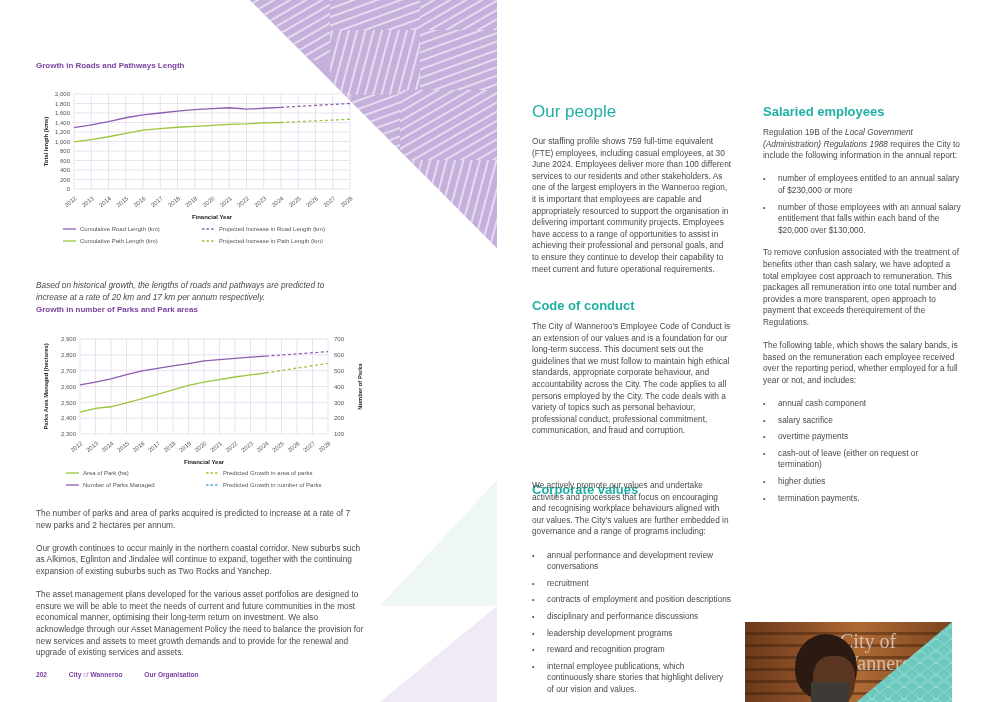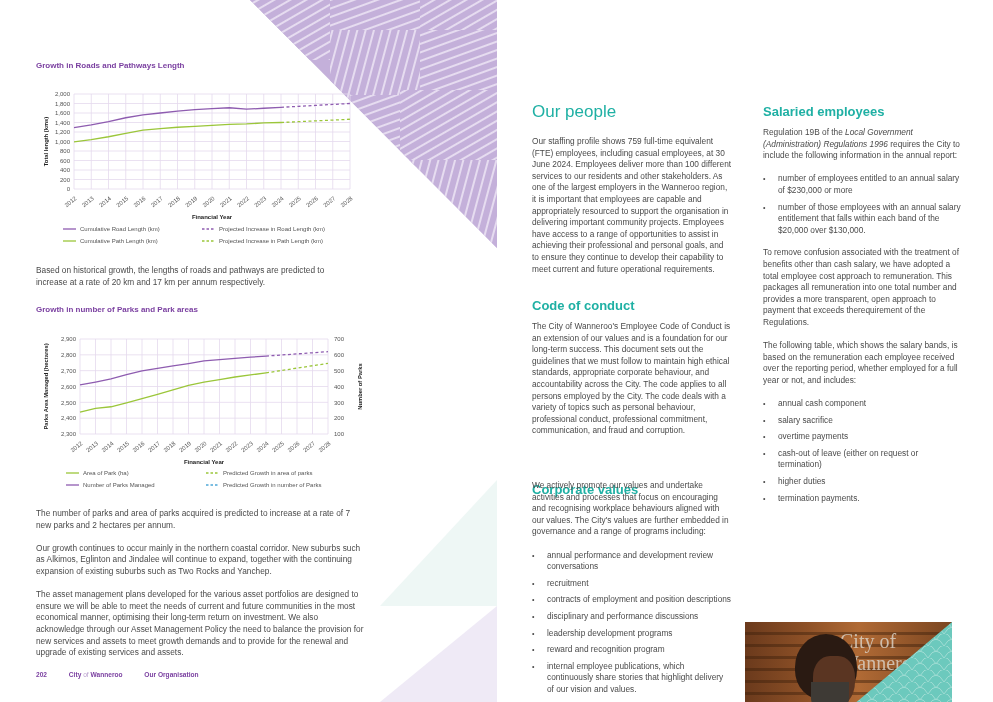--- a/index.html
+++ b/index.html
@@ -147,21 +147,21 @@
       <line x1="33" x2="46" y1="144" y2="144" stroke="#8e5cb0" stroke-width="1.3"></line>
       <text x="50" y="146.2" font-size="6" fill="#555" font-family="&quot;Liberation Sans&quot;, sans-serif">Cumulative Road Length (km)</text>
       <line x1="172" x2="185" y1="144" y2="144" stroke="#8e5cb0" stroke-width="1.3" stroke-dasharray="2.5,2"></line>
       <text x="189" y="146.2" font-size="6" fill="#555" font-family="&quot;Liberation Sans&quot;, sans-serif">Projected Increase in Road Length (km)</text>
       <line x1="33" x2="46" y1="156" y2="156" stroke="#9bc63a" stroke-width="1.3"></line>
       <text x="50" y="158.2" font-size="6" fill="#555" font-family="&quot;Liberation Sans&quot;, sans-serif">Cumulative Path Length (km)</text>
       <line x1="172" x2="185" y1="156" y2="156" stroke="#9bc63a" stroke-width="1.3" stroke-dasharray="2.5,2"></line>
       <text x="189" y="158.2" font-size="6" fill="#555" font-family="&quot;Liberation Sans&quot;, sans-serif">Projected Increase in Path Length (km)</text>
     </svg>
 
-  <div class="body-text" style="left:36px;top:265px;width:315px;">Based on historical growth, the lengths of roads and pathways are predicted to increase at a rate of 20 km and 17 km per annum respectively.</div>
+  <div class="body-text" style="left:36px;top:280px;width:315px;font-style:italic;">Based on historical growth, the lengths of roads and pathways are predicted to increase at a rate of 20 km and 17 km per annum respectively.</div>
 
   <div class="h-purple" style="left:36px;top:305px;">Growth in number of Parks and Park areas</div>
   <svg class="chart-svg" id="chart2" style="left:30px;top:330px;" width="340" height="165">
       <line x1="50" x2="50" y1="9" y2="104" stroke="#e4d9ee" stroke-width="0.8"></line>
       <line x1="65.5" x2="65.5" y1="9" y2="104" stroke="#e4d9ee" stroke-width="0.8"></line>
       <line x1="81" x2="81" y1="9" y2="104" stroke="#e4d9ee" stroke-width="0.8"></line>
       <line x1="96.5" x2="96.5" y1="9" y2="104" stroke="#e4d9ee" stroke-width="0.8"></line>
       <line x1="112" x2="112" y1="9" y2="104" stroke="#e4d9ee" stroke-width="0.8"></line>
       <line x1="127.5" x2="127.5" y1="9" y2="104" stroke="#e4d9ee" stroke-width="0.8"></line>
       <line x1="143" x2="143" y1="9" y2="104" stroke="#e4d9ee" stroke-width="0.8"></line>
@@ -260,21 +260,21 @@
       <li>contracts of employment and position descriptions</li>
       <li>disciplinary and performance discussions</li>
       <li>leadership development programs</li>
       <li>reward and recognition program</li>
       <li>internal employee publications, which continuously share stories that highlight delivery of our vision and values.</li>
     </ul>
   </div>
 
   <div class="h-teal" style="left:266px;top:60px;">Salaried employees</div>
   <div class="body-text" style="left:266px;top:83px;width:200px;">
-    <p><span>Regulation 19B of the </span><i>Local Government (Administration) Regulations 1996</i><span> requires the City to include the following information in the annual report:</span></p>
+    <p><span>Regulation 19B of the </span><i>Local Government (Administration) Regulations 1988</i><span> requires the City to include the following information in the annual report:</span></p>
     <ul class="bul" style="margin-bottom:11px;">
       <li>number of employees entitled to an annual salary of $230,000 or more</li>
       <li>number of those employees with an annual salary entitlement that falls within each band of the $20,000 over $130,000.</li>
     </ul>
     <p>To remove confusion associated with the treatment of benefits other than cash salary, we have adopted a total employee cost approach to remuneration. This packages all remuneration into one total number and provides a more transparent, open approach to payment that exceeds therequirement of the Regulations.</p>
     <p>The following table, which shows the salary bands, is based on the remuneration each employee received over the reporting period, whether employed for a full year or not, and includes:</p>
     <ul class="bul">
       <li>annual cash component</li>
       <li>salary sacrifice</li>
       <li>overtime payments</li>

